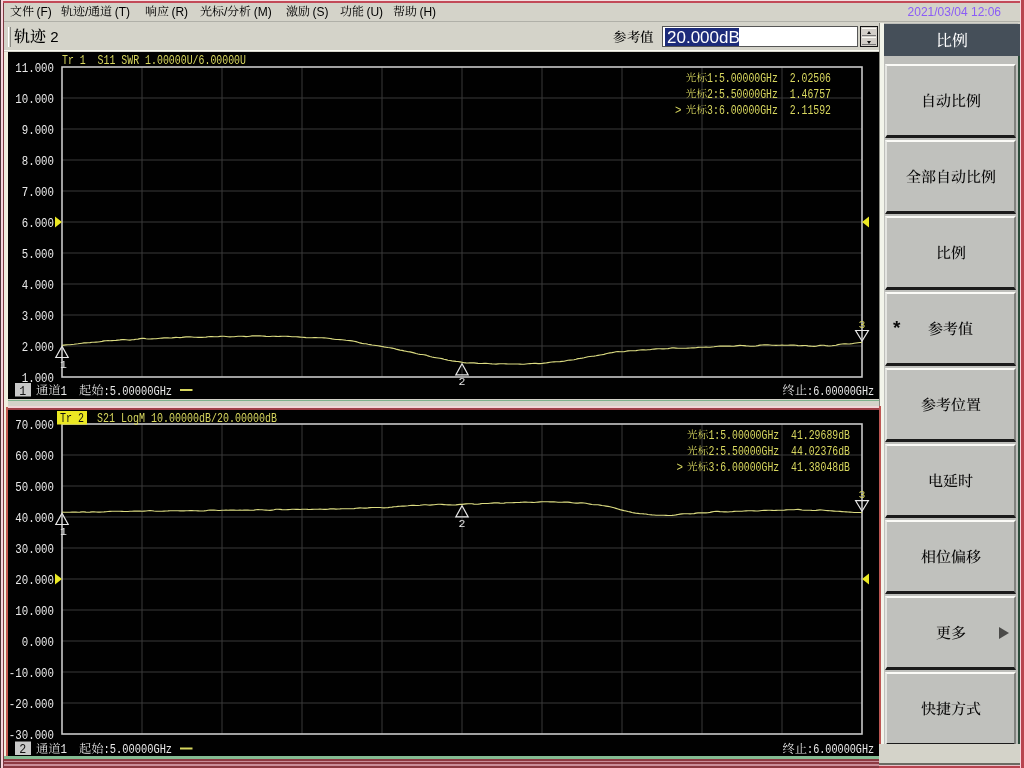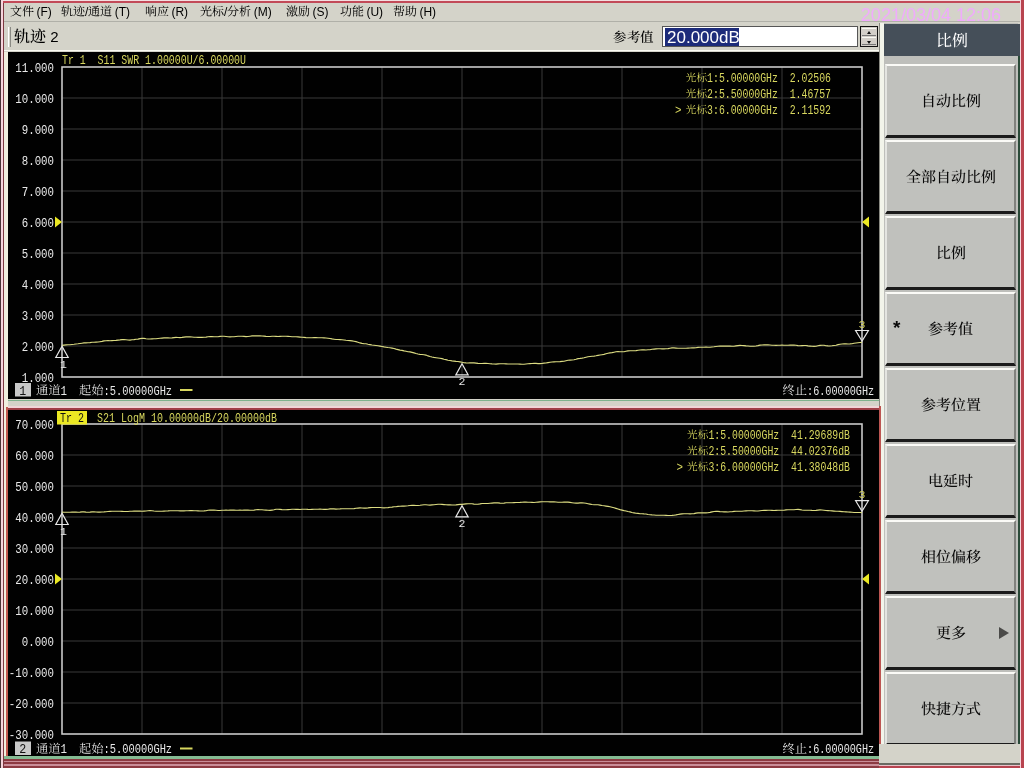--- a/index.html
+++ b/index.html
@@ -98,21 +98,21 @@
 <div class="a" style="left:340px;top:5px;font-size:12px;color:#000"><svg class="k" style="width:12px;height:12px" viewBox="0 -880 1000 1000">
       <use href="#r529f"></use>
     </svg><svg class="k" style="width:12px;height:12px" viewBox="0 -880 1000 1000">
       <use href="#r80fd"></use>
     </svg> (U)</div>
 <div class="a" style="left:393px;top:5px;font-size:12px;color:#000"><svg class="k" style="width:12px;height:12px" viewBox="0 -880 1000 1000">
       <use href="#r5e2e"></use>
     </svg><svg class="k" style="width:12px;height:12px" viewBox="0 -880 1000 1000">
       <use href="#r52a9"></use>
     </svg> (H)</div>
-<div class="a" style="right:23px;top:5px;font-size:18px;color:#f0abfc">2021/03/04&nbsp;12:06</div>
+<div class="a" style="right:23px;top:5px;font-size:12px;color:#8b5cf6">2021/03/04&nbsp;12:06</div>
 <div class="a" style="left:3px;top:23px;width:876px;height:28px;background:#d4d3c9;border-bottom:1px solid #fbfbf3"></div>
 <div class="a" style="left:8px;top:27px;width:3px;height:20px;border-left:1px solid #fff;border-right:1px solid #8a8a84"></div>
 <div class="a" style="left:14px;top:28px;font-size:15px;color:#000"><svg class="k" style="width:16px;height:16px" viewBox="0 -880 1000 1000">
       <use href="#m8f68"></use>
     </svg><svg class="k" style="width:16px;height:16px" viewBox="0 -880 1000 1000">
       <use href="#m8ff9"></use>
     </svg> 2</div>
 <div class="a" style="left:613px;top:30px;font-size:13.5px;color:#000"><svg class="k" style="width:13.5px;height:13.5px" viewBox="0 -880 1000 1000">
       <use href="#m53c2"></use>
     </svg><svg class="k" style="width:13.5px;height:13.5px" viewBox="0 -880 1000 1000">

